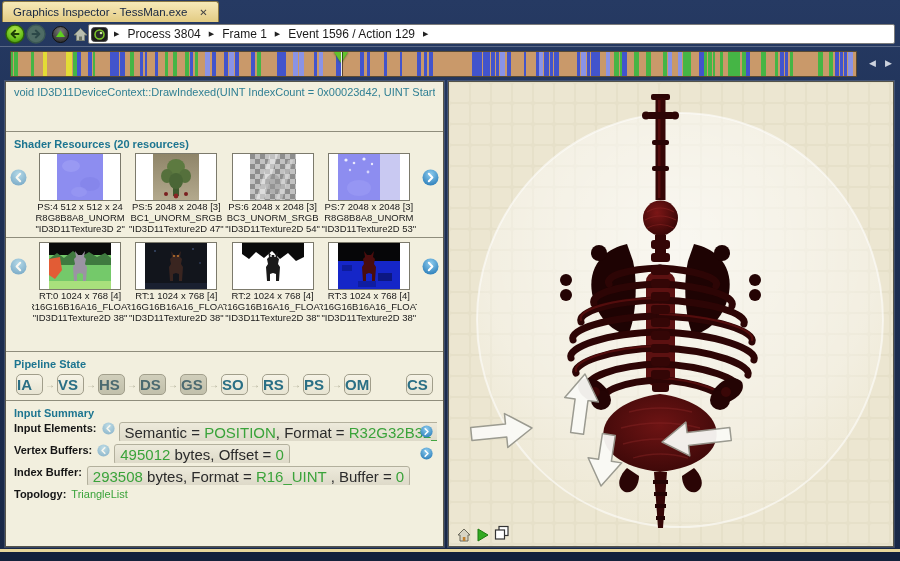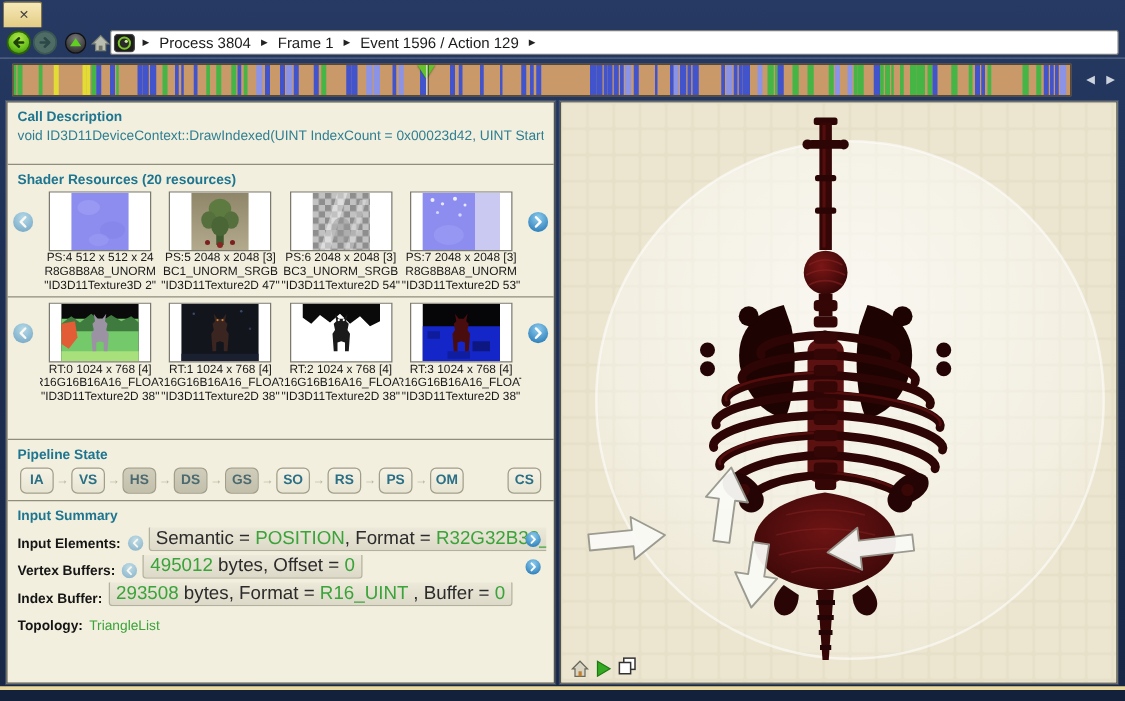--- a/index.html
+++ b/index.html
@@ -65,29 +65,29 @@
   .thumb-frame { width:82px; height:48px; background:#fff; border:1px solid #7c7a6c;
     display:flex; align-items:center; justify-content:center; overflow:hidden; }
   .cell-label { font-size:9.5px; line-height:11px; color:#1a1a1a; white-space:nowrap; text-align:center; }
   .cell-label:first-of-type { margin-top:2px; }
   .strip-btn { position:absolute; top:16px; width:17px; height:17px; }
   .strip-btn.left { left:-22px; opacity:.6; }
   .strip-btn.right { right:-22px; }
 
   
   .pipe-row { display:flex; align-items:center; margin:4px 10px 0 10px; }
-  .stage { width:27px; height:21px; line-height:19px; text-align:center; font-size:11px; font-weight:bold;
+  .stage { width:27px; height:21px; line-height:19px; font-size:15px; font-weight:bold;
     color:#2a6f85; background:linear-gradient(180deg,#f6f3e6,#e7e4d2);
     border:1px solid #a19e8b; border-radius:5px; }
   .stage.dim { background:linear-gradient(180deg,#d0cebb,#c2c0ab); color:#4c6a70; }
   .stage-arrow { font-size:10px; color:#b2af99; padding:0 2px; font-weight:bold; }
   .pipe-spacer { flex:1; }
 
   
-  .in-row { display:flex; align-items:flex-end; margin:2px 6px 3px 8px; height:19px; overflow:hidden; position:relative; }
+  .in-row { display:flex; align-items:flex-start; margin:2px 6px 3px 8px; height:19px; overflow:hidden; position:relative; }
   .in-label { font-size:11px; font-weight:bold; color:#151515; margin-right:5px; white-space:nowrap; }
   .pill { font-size:15px; color:#2b2b2b; white-space:nowrap;
     background:linear-gradient(180deg,#edeadb,#ddd9c8); border:1px solid #b3b09d;
     border-radius:3px; padding:1px 5px; margin-right:4px; }
   .gv { color:#3aa33a; }
   .nav-circle { width:13px; height:13px; flex:0 0 13px; margin-right:4px; }
   .nav-circle.dim { opacity:.5; }
   .row-end-btn { position:absolute; right:0; top:3px; }
   .topo-val { font-size:11px; color:#3aa33a; }
 
@@ -97,20 +97,21 @@
 
   svg { display:block; }
 </style>
 </head>
 <body>
 
 <div id="window">
 
   <div class="tab-row">
     <div class="doc-tab">
+      <span class="doc-tab-title">Graphics Inspector - TessMan.exe</span>
       <span class="tab-close">✕</span>
     </div>
   </div>
 
   <div class="toolbar">
     <svg class="nav-btn" style="left:5px" width="20" height="20" viewBox="0 0 20 20">
       <defs>
           <radialGradient id="gb" cx="50%" cy="32%" r="75%">
         <stop offset="0%" stop-color="#b8e84e"></stop>
             <stop offset="60%" stop-color="#6cc21e"></stop>
@@ -257,21 +258,20 @@
         <div class="stem"></div>
       </div>
       </div>
     <span class="tl-arrow left">◀</span>
     <span class="tl-arrow right">▶</span>
   </div>
 
   <div id="left-panel" class="panel">
 
     <div class="section" id="sec-call">
-      <div class="sec-head">Call Description</div>
       <div class="call-text">void ID3D11DeviceContext::DrawIndexed(UINT IndexCount = 0x00023d42, UINT StartIndexLocation = 0x000</div>
     </div>
 
     <div class="section" id="sec-shader">
       <div class="sec-head">Shader Resources (20 resources)</div>
       <div class="strip">
         <svg class="strip-btn left" viewBox="0 0 17 17">
           <defs>
               <radialGradient id="bc1" cx="50%" cy="30%" r="80%">
                 <stop offset="0%" stop-color="#8ecdef"></stop>

